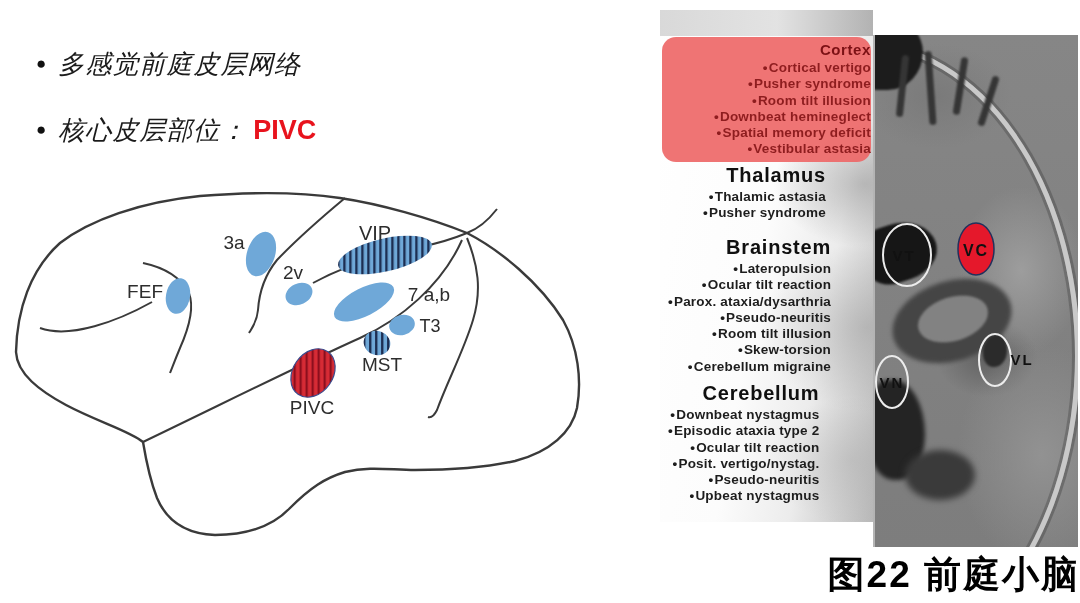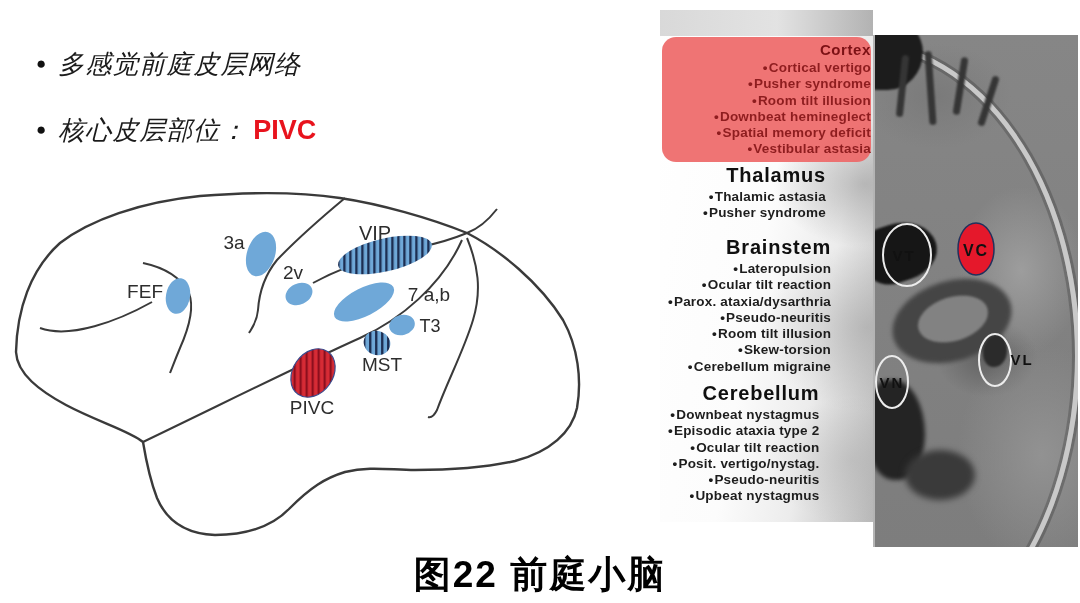--- a/index.html
+++ b/index.html
@@ -70,21 +70,21 @@
   .vl-squiggle{left:108px;top:300px;width:24px;height:32px;background:#2b2b2b;
     border-radius:60% 40% 55% 45%;filter:blur(1px);}
   .bl-dark{left:-8px;top:345px;width:58px;height:100px;background:#242424;
     border-radius:40% 60% 50% 50%;filter:blur(2px);}
   .bl-dark2{left:30px;top:415px;width:70px;height:50px;background:#3a3a3a;
     border-radius:50%;filter:blur(3px);}
   .mri-overlay{position:absolute;left:0;top:0;}
   .mri-lab{font-family:"Liberation Sans",sans-serif;font-weight:bold;fill:#111;letter-spacing:2px;}
 
   
-  .caption{position:absolute;left:0;top:550px;width:1080px;text-align:center;
+  .caption{position:absolute;left:0;top:550px;width:1080px;text-align:right;
     font-size:37px;font-weight:bold;color:#000;letter-spacing:2px;}
 </style>
 </head>
 <body>
 
 <div class="slide">
 
   <div class="bullet bullet1">
     <span class="marker">●</span>
     <span class="btxt">多感觉前庭皮层网络</span>

